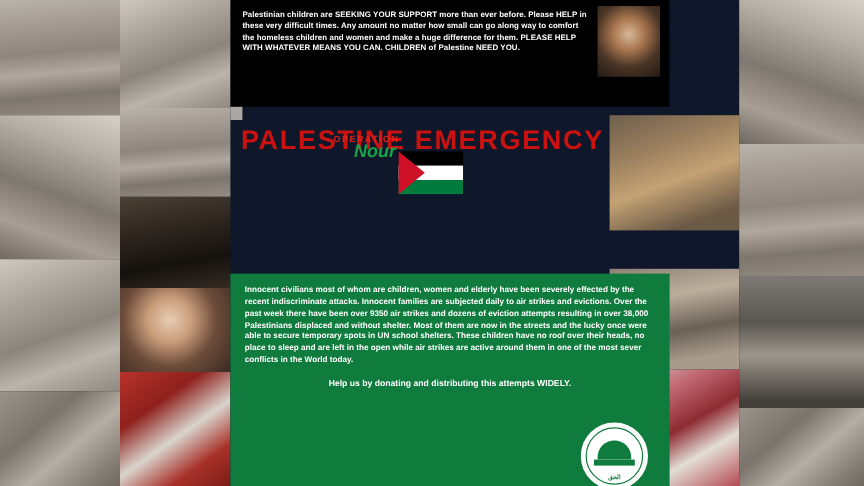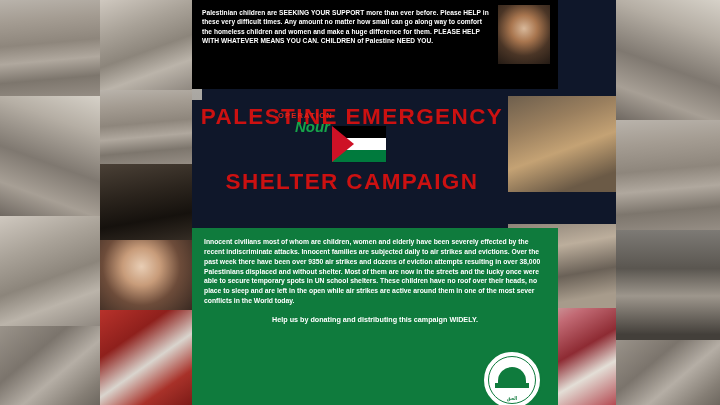--- a/index.html
+++ b/index.html
@@ -316,38 +316,37 @@
   <div class="photo street-walk" id="ph-far-walk"></div>
   <div class="photo rubble-d" id="ph-far-bottom"></div>
 
   <div class="top-banner">
     <div class="top-banner-text">Palestinian children are SEEKING YOUR SUPPORT more than ever before.  Please HELP in these very difficult times.  Any amount no matter how small can go along way to comfort the homeless children and women and make a huge difference for them.  PLEASE HELP WITH WHATEVER MEANS YOU CAN.  CHILDREN of Palestine NEED YOU.</div>
     <div class="top-banner-photo"></div>
   </div>
 
   <div class="title-block">
     <div class="title-line" id="title-line-1">PALESTINE  EMERGENCY</div>
-    <div class="title-line" id="title-line-2">SHELTER  CAMPAIGN</div>
 
     <div class="flag">
       <div class="band b1"></div>
       <div class="band b2"></div>
       <div class="band b3"></div>
       <div class="tri"></div>
     </div>
   </div>
 
   <div class="op-logo">
     <div class="op-line1">OPERATION</div>
     <div class="op-line2">Nour</div>
   </div>
 
   <div class="green-panel">
     <div class="body-text">Innocent civilians most of whom are children, women and elderly have been severely effected by the recent indiscriminate attacks.  Innocent families are subjected daily to air strikes and evictions.  Over the past week there have been over 9350 air strikes and dozens of eviction attempts resulting in over 38,000 Palestinians displaced and without shelter.  Most of them are now in the streets and the lucky once were able to secure temporary spots in UN school shelters.  These children have no roof over their heads, no place to sleep and are left in the open while air strikes are active around them in one of the most sever conflicts in the World today.</div>
-    <div class="donate-line">Help us by donating and distributing this campaign WIDELY.</div>
+    <div class="donate-line">Help us by donating and distributing this attempts WIDELY.</div>
 
     <div class="contact-row">
       <div class="contact-col">
       </div>
 
       <div class="seal">
         <div class="seal-inner"></div>
         <div class="seal-dome"></div>
         <div class="seal-base"></div>
         <div class="seal-ar">الحق</div>

